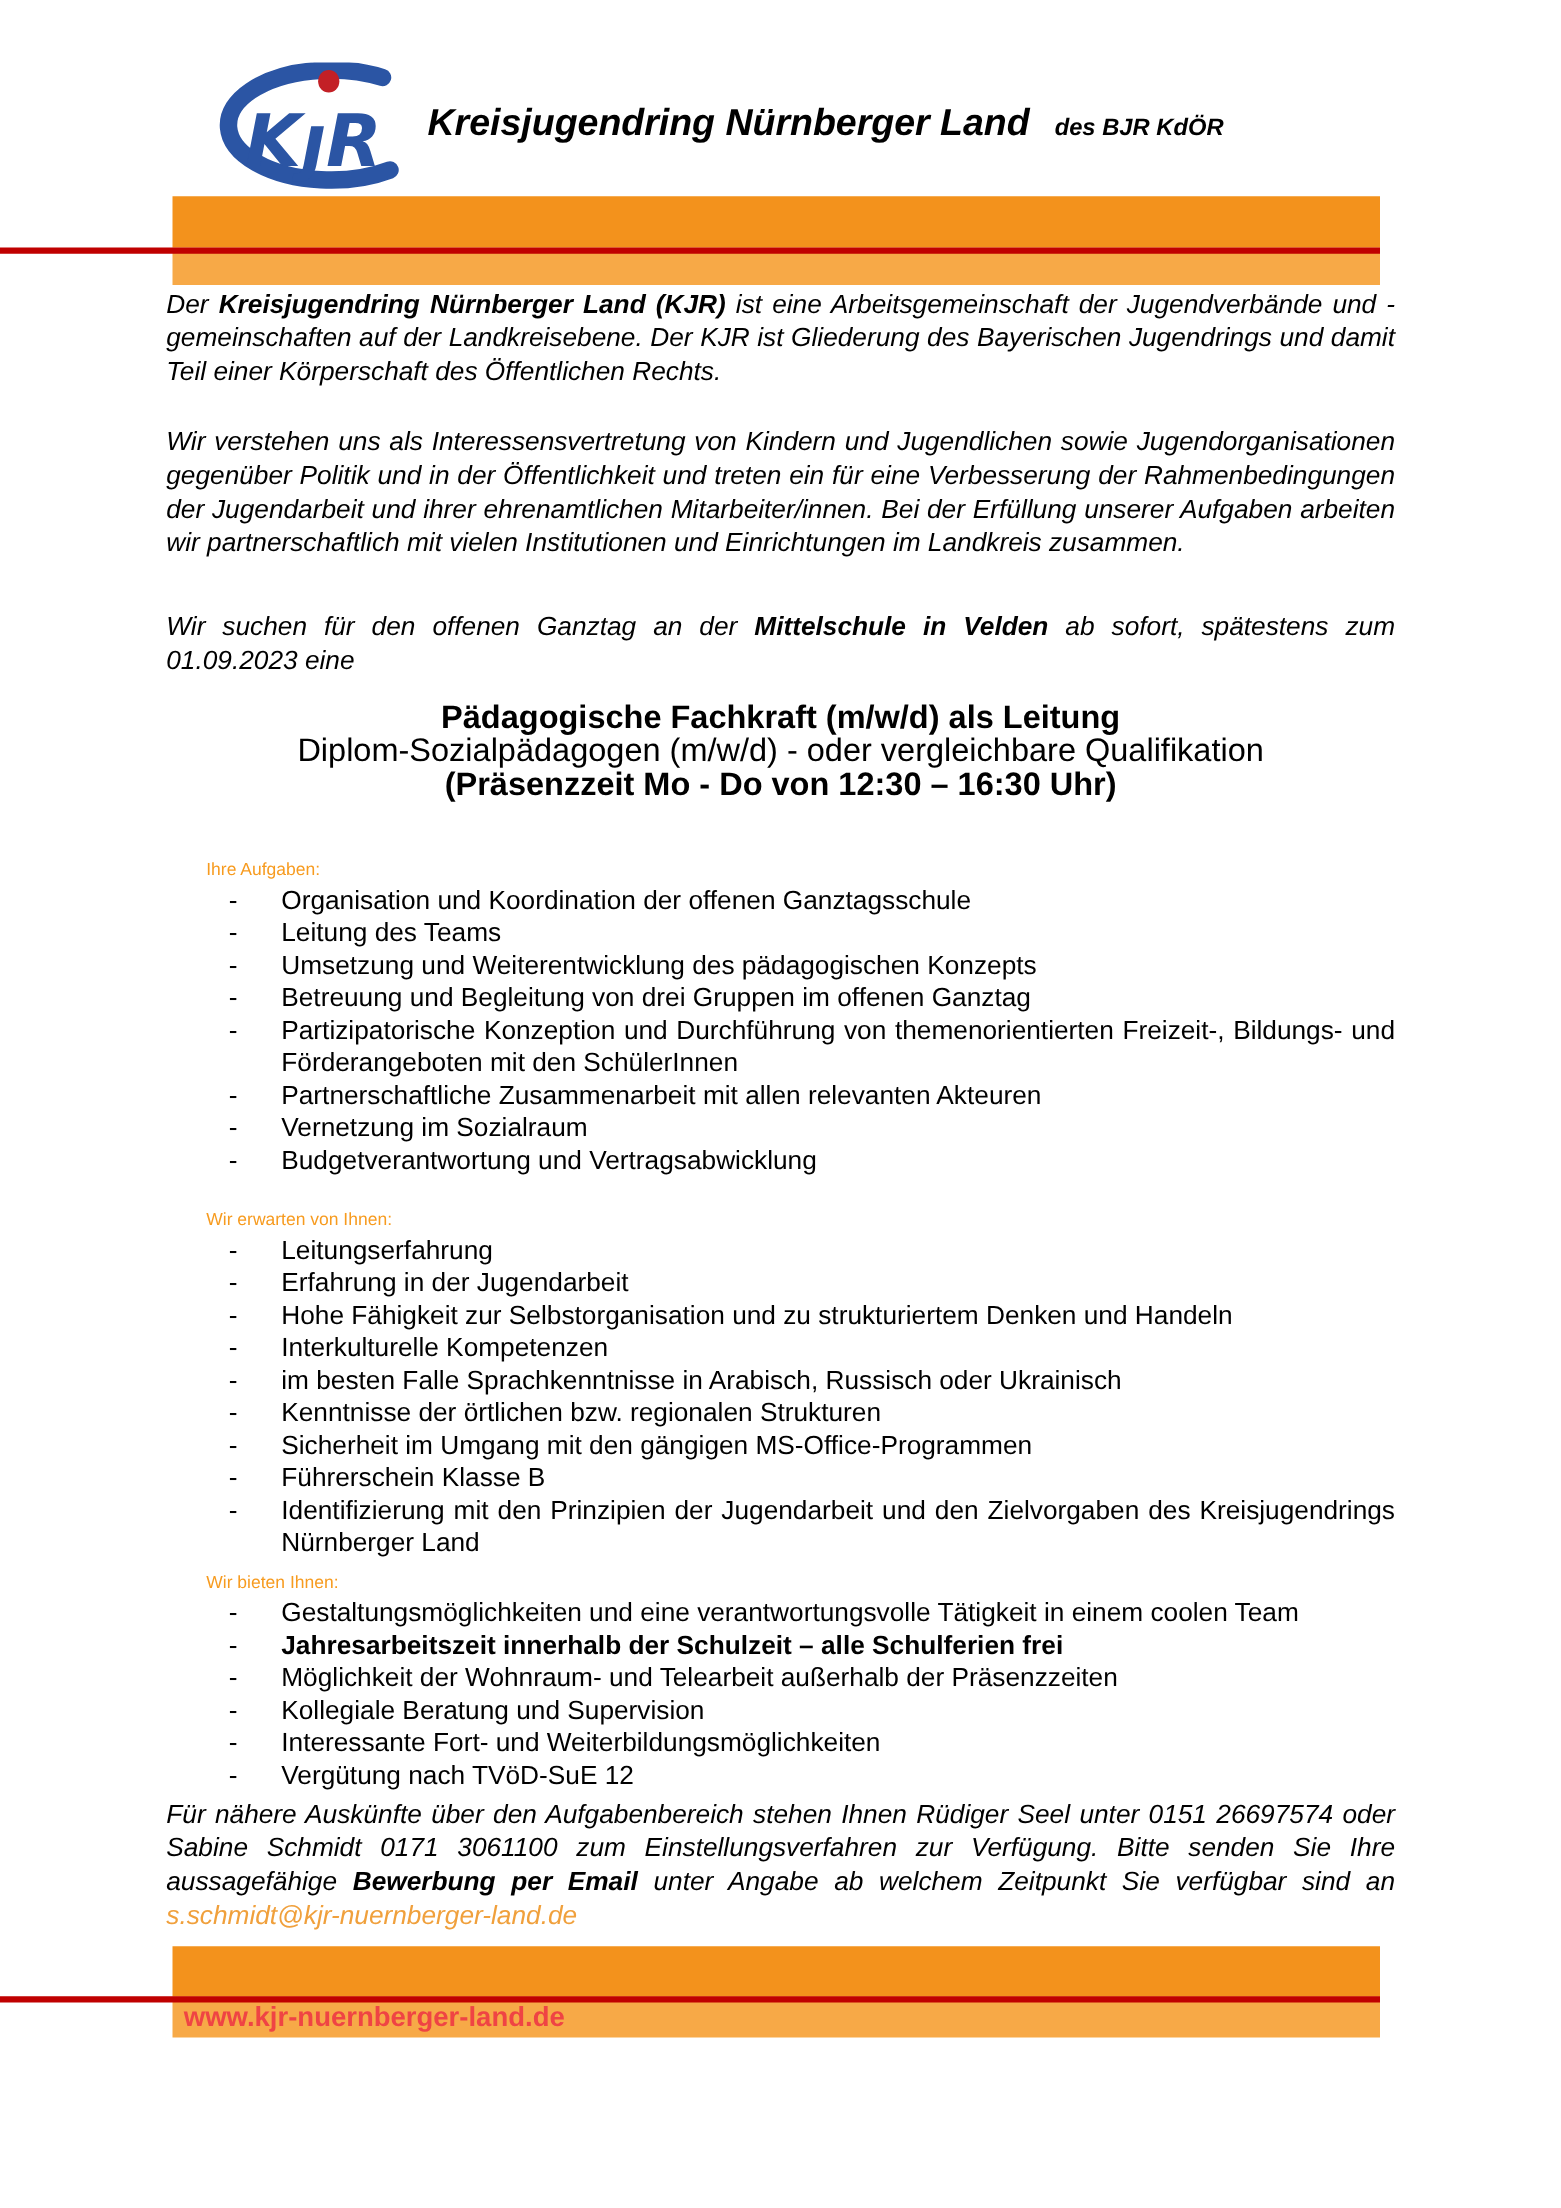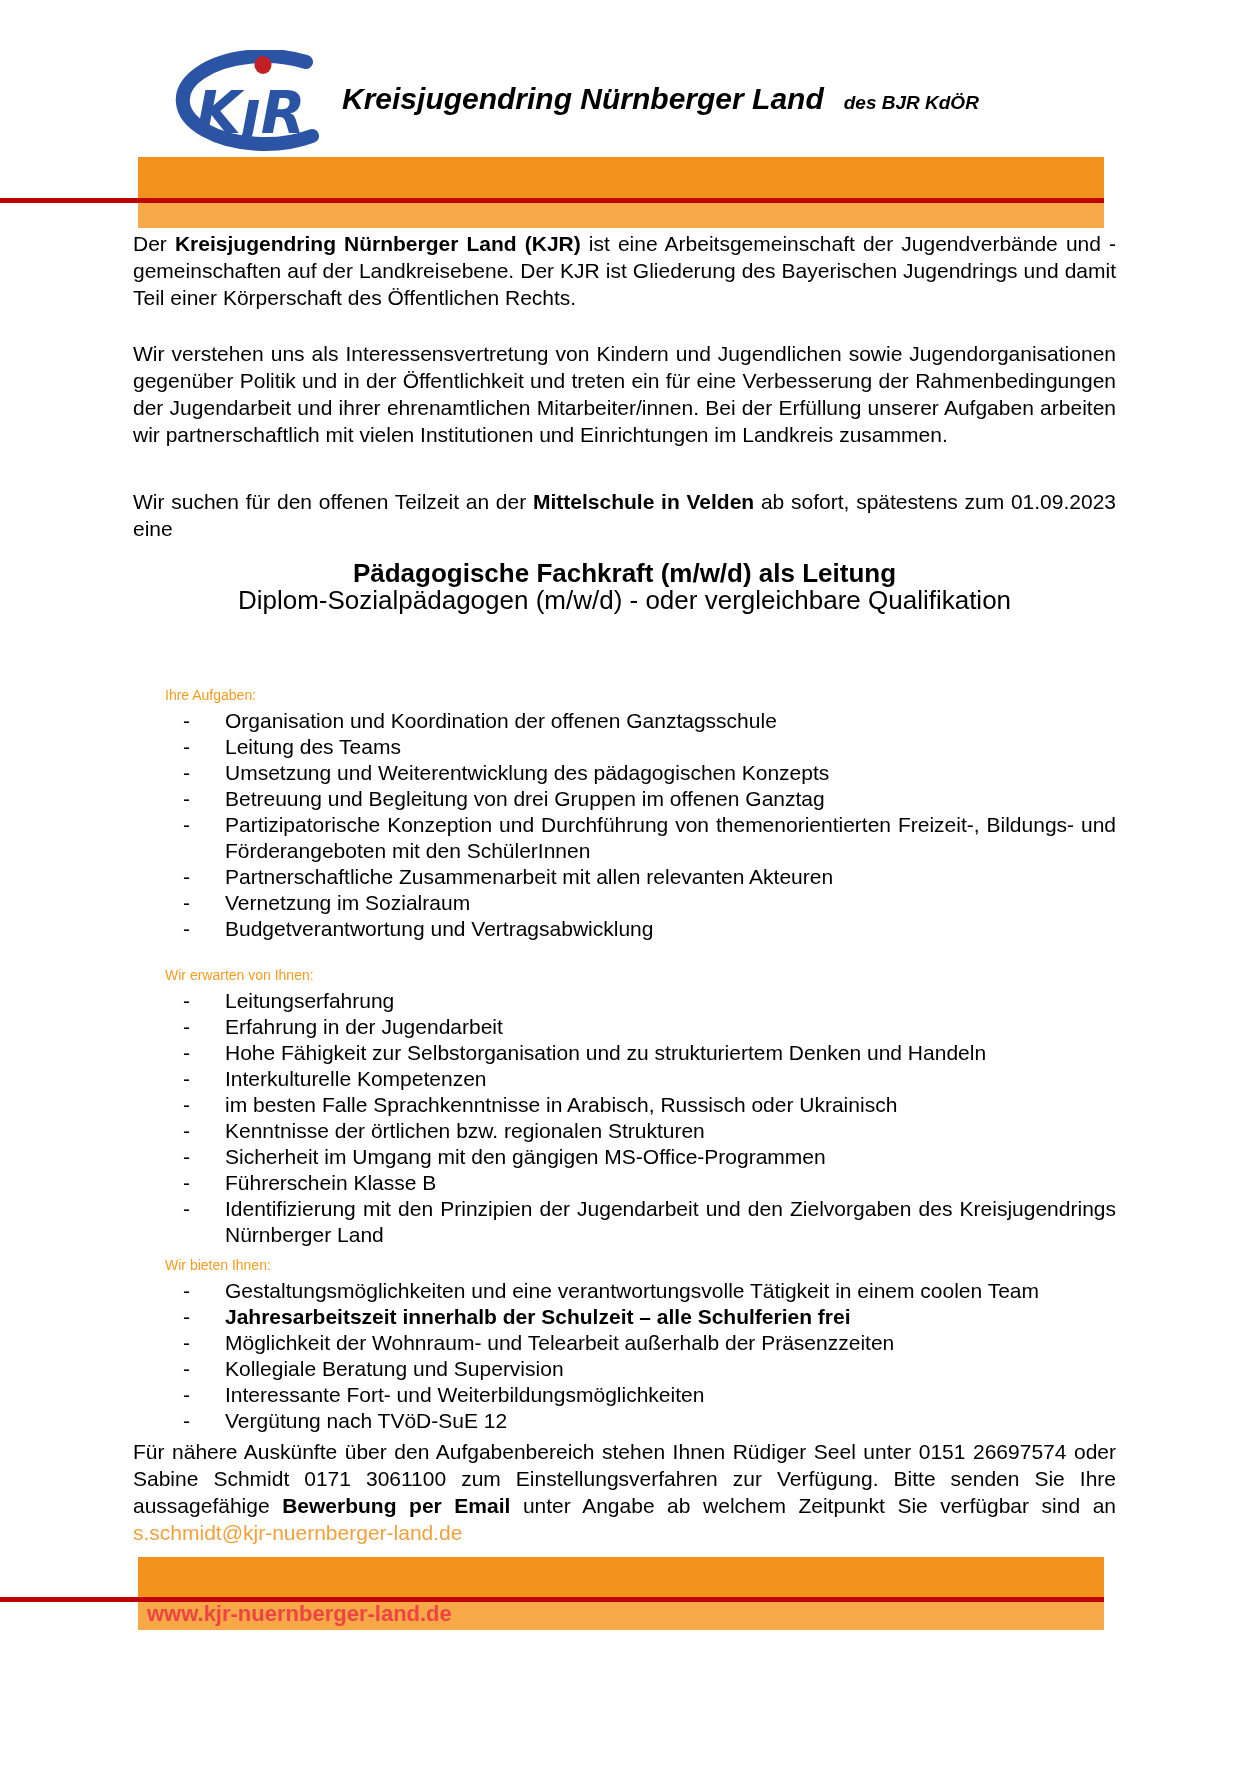--- a/index.html
+++ b/index.html
@@ -36,21 +36,21 @@
   .banner-bottom .band-light{height:33px;}
   .redline{position:absolute;left:0;width:1104px;height:5px;background:var(--banner-red-line,#C00000);}
   .redline-top{top:198px;}
   .redline-bottom{top:1597px;}
   .footer-url{
     position:absolute;left:147px;top:1601px;
     font-size:22px;font-weight:bold;color:#ef4444;
   }
   
   .blk{position:absolute;left:133px;width:983px;}
-  .para{font-size:21px;line-height:27px;text-align:justify;}
+  .para{font-size:21px;line-height:27px;text-align:justify;font-style:italic;}
   .para .link{color:var(--link-orange,#F0A03C);margin-top:41px;}
   .title-block{text-align:center;font-size:26px;line-height:27px;}
   .title-line-bold{font-weight:bold;}
   .sec-heading{
     font-size:14px;line-height:27px;font-weight:normal;
     color:var(--heading-orange,#F79B1F);
     margin-left:32px;
   }
   .list .li{display:flex;padding-left:50px;font-size:21px;line-height:26px;}
   .list .dash{width:42px;flex:none;}
@@ -74,25 +74,26 @@
   </div>
 
   <div class="banner banner-top">
     <div class="band-dark"></div>
     <div class="band-light"></div>
   </div>
   <div class="redline redline-top"></div>
 
   <div class="blk para" style="top:230px"><span>Der </span><b>Kreisjugendring Nürnberger Land (KJR)</b><span> ist eine Arbeitsgemeinschaft der Jugendverbände und -gemeinschaften auf der Landkreisebene. Der KJR ist Gliederung des Bayerischen Jugendrings und damit Teil einer Körperschaft des Öffentlichen Rechts.</span></div>
   <div class="blk para" style="top:340px"><span>Wir verstehen uns als Interessensvertretung von Kindern und Jugendlichen sowie Jugendorganisationen gegenüber Politik und in der Öffentlichkeit und treten ein für eine Verbesserung der Rahmenbedingungen der Jugendarbeit und ihrer ehrenamtlichen Mitarbeiter/innen. Bei der Erfüllung unserer Aufgaben arbeiten wir partnerschaftlich mit vielen Institutionen und Einrichtungen im Landkreis zusammen.</span></div>
-  <div class="blk para" style="top:488px"><span>Wir suchen für den offenen Teilzeit an der </span><b>Mittelschule in Velden</b><span> ab sofort, spätestens zum 01.09.2023 eine</span></div>
+  <div class="blk para" style="top:488px"><span>Wir suchen für den offenen Ganztag an der </span><b>Mittelschule in Velden</b><span> ab sofort, spätestens zum 01.09.2023 eine</span></div>
 
   <div class="blk title-block" style="top:560px">
     <div class="title-line-bold">Pädagogische Fachkraft (m/w/d) als Leitung</div>
     <div>Diplom-Sozialpädagogen (m/w/d) - oder vergleichbare Qualifikation</div>
+    <div class="title-line-bold">(Präsenzzeit Mo -  Do von 12:30 – 16:30 Uhr)</div>
   </div>
 
   <div class="blk sec-heading" style="top:682px">Ihre Aufgaben:</div>
   <div class="blk list" style="top:708px">
       <div class="li">
         <span class="dash">-</span>
         <span class="li-text">Organisation und Koordination der offenen Ganztagsschule</span>
       </div>
       <div class="li">
         <span class="dash">-</span>

